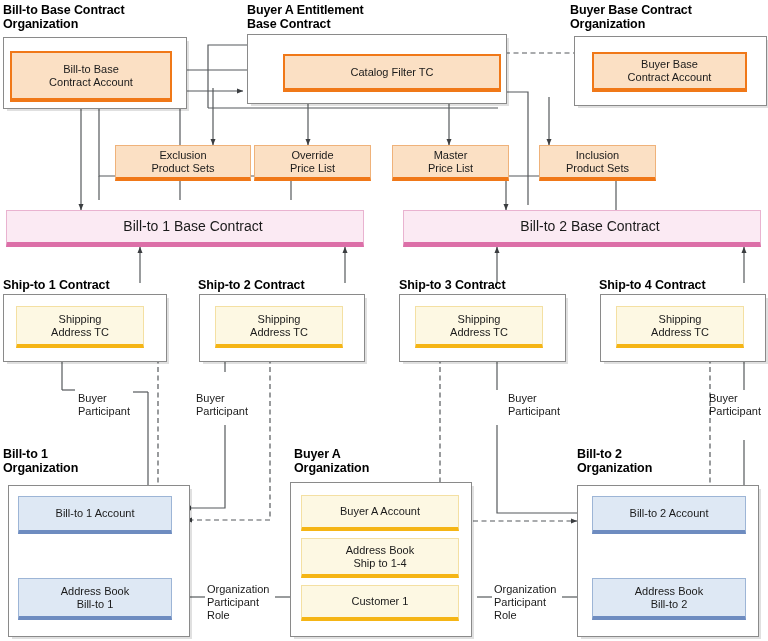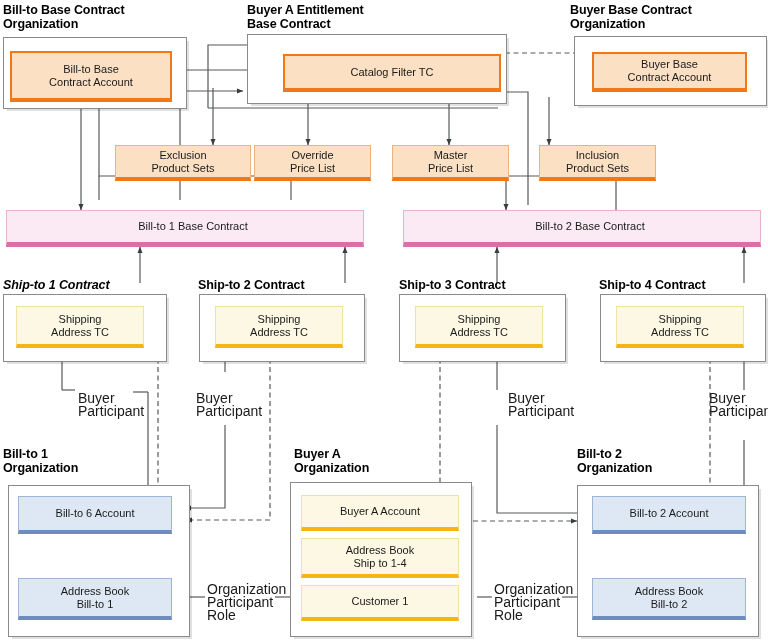--- a/index.html
+++ b/index.html
@@ -11,29 +11,29 @@
 
   .container{position:absolute;background:#ffffff;border:1px solid #8a8a8a;box-shadow:3px 3px 0 -1px rgba(0,0,0,0.12);box-sizing:border-box;}
 
   .node{position:absolute;box-sizing:border-box;display:flex;align-items:center;justify-content:center;text-align:center;font-size:11px;color:#1a1a1a;line-height:13px;white-space:pre-line;}
 
   
   .node.orange{background:#fbe0c4;border:1px solid #efb27a;border-bottom:4px solid #f07818;}
   .node.orange-strong{background:#fbe0c4;border:2px solid #f07818;border-bottom:4px solid #f07818;}
 
   
-  .node.pink{background:#fbeaf3;border:1px solid #e9b3d0;border-bottom:5px solid #dc6fa8;font-size:11px;padding-left:16px;}
+  .node.pink{background:#fbeaf3;border:1px solid #e9b3d0;border-bottom:5px solid #dc6fa8;font-size:14px;padding-left:16px;}
 
   
   .node.yellow{background:#fdf8e3;border:1px solid #f4e0a3;border-bottom:4px solid #f5b515;}
 
   
   .node.blue{background:#dee8f4;border:1px solid #9db5d6;border-bottom:4px solid #6e8cc0;}
 
-  .edge-label{position:absolute;font-size:14px;color:#1a1a1a;line-height:13px;white-space:pre-line;}
+  .edge-label{position:absolute;font-size:11px;color:#1a1a1a;line-height:13px;white-space:pre-line;}
 </style>
 </head>
 <body>
 
 <div id="canvas">
 
   <svg id="svg-layer" viewBox="0 0 768 641">
     <defs>
       <marker id="ah" markerWidth="8" markerHeight="8" refX="6.2" refY="3" orient="auto" markerUnits="userSpaceOnUse">
         <path d="M0,0.4 L6.4,3 L0,5.6 z" fill="#3a3d40"></path>
@@ -112,21 +112,21 @@
     </g>
   </svg>
 
   <div class="grp-title" style="left:3px;top:3px;">Bill-to Base Contract
 Organization</div>
   <div class="grp-title" style="left:247px;top:3px;">Buyer A Entitlement
 Base Contract</div>
   <div class="grp-title" style="left:570px;top:3px;">Buyer Base Contract
 Organization</div>
 
-  <div class="grp-title" style="left:3px;top:278px;font-style:italic;">Ship-to 1 Contract</div>
+  <div class="grp-title" style="left:3px;top:278px;">Ship-to 1 Contract</div>
   <div class="grp-title" style="left:198px;top:278px;">Ship-to 2 Contract</div>
   <div class="grp-title" style="left:399px;top:278px;">Ship-to 3 Contract</div>
   <div class="grp-title" style="left:599px;top:278px;">Ship-to 4 Contract</div>
 
   <div class="grp-title" style="left:3px;top:447px;">Bill-to 1
 Organization</div>
   <div class="grp-title" style="left:294px;top:447px;">Buyer A
 Organization</div>
   <div class="grp-title" style="left:577px;top:447px;">Bill-to 2
 Organization</div>
@@ -182,21 +182,21 @@
   <div class="edge-label" style="left:709px;top:392px;">Buyer
 Participant</div>
 
   <div class="edge-label" style="left:207px;top:583px;">Organization
 Participant
 Role</div>
   <div class="edge-label" style="left:494px;top:583px;">Organization
 Participant
 Role</div>
 
-  <div class="node blue" style="left:18px;top:496px;width:154px;height:38px;">Bill-to 6 Account</div>
+  <div class="node blue" style="left:18px;top:496px;width:154px;height:38px;">Bill-to 1 Account</div>
   <div class="node blue" style="left:18px;top:578px;width:154px;height:42px;">Address Book
 Bill-to 1</div>
 
   <div class="node yellow" style="left:301px;top:495px;width:158px;height:36px;">Buyer A Account</div>
   <div class="node yellow" style="left:301px;top:538px;width:158px;height:40px;">Address Book
 Ship to 1-4</div>
   <div class="node yellow" style="left:301px;top:585px;width:158px;height:36px;">Customer 1</div>
 
   <div class="node blue" style="left:592px;top:496px;width:154px;height:38px;">Bill-to 2 Account</div>
   <div class="node blue" style="left:592px;top:578px;width:154px;height:42px;">Address Book

